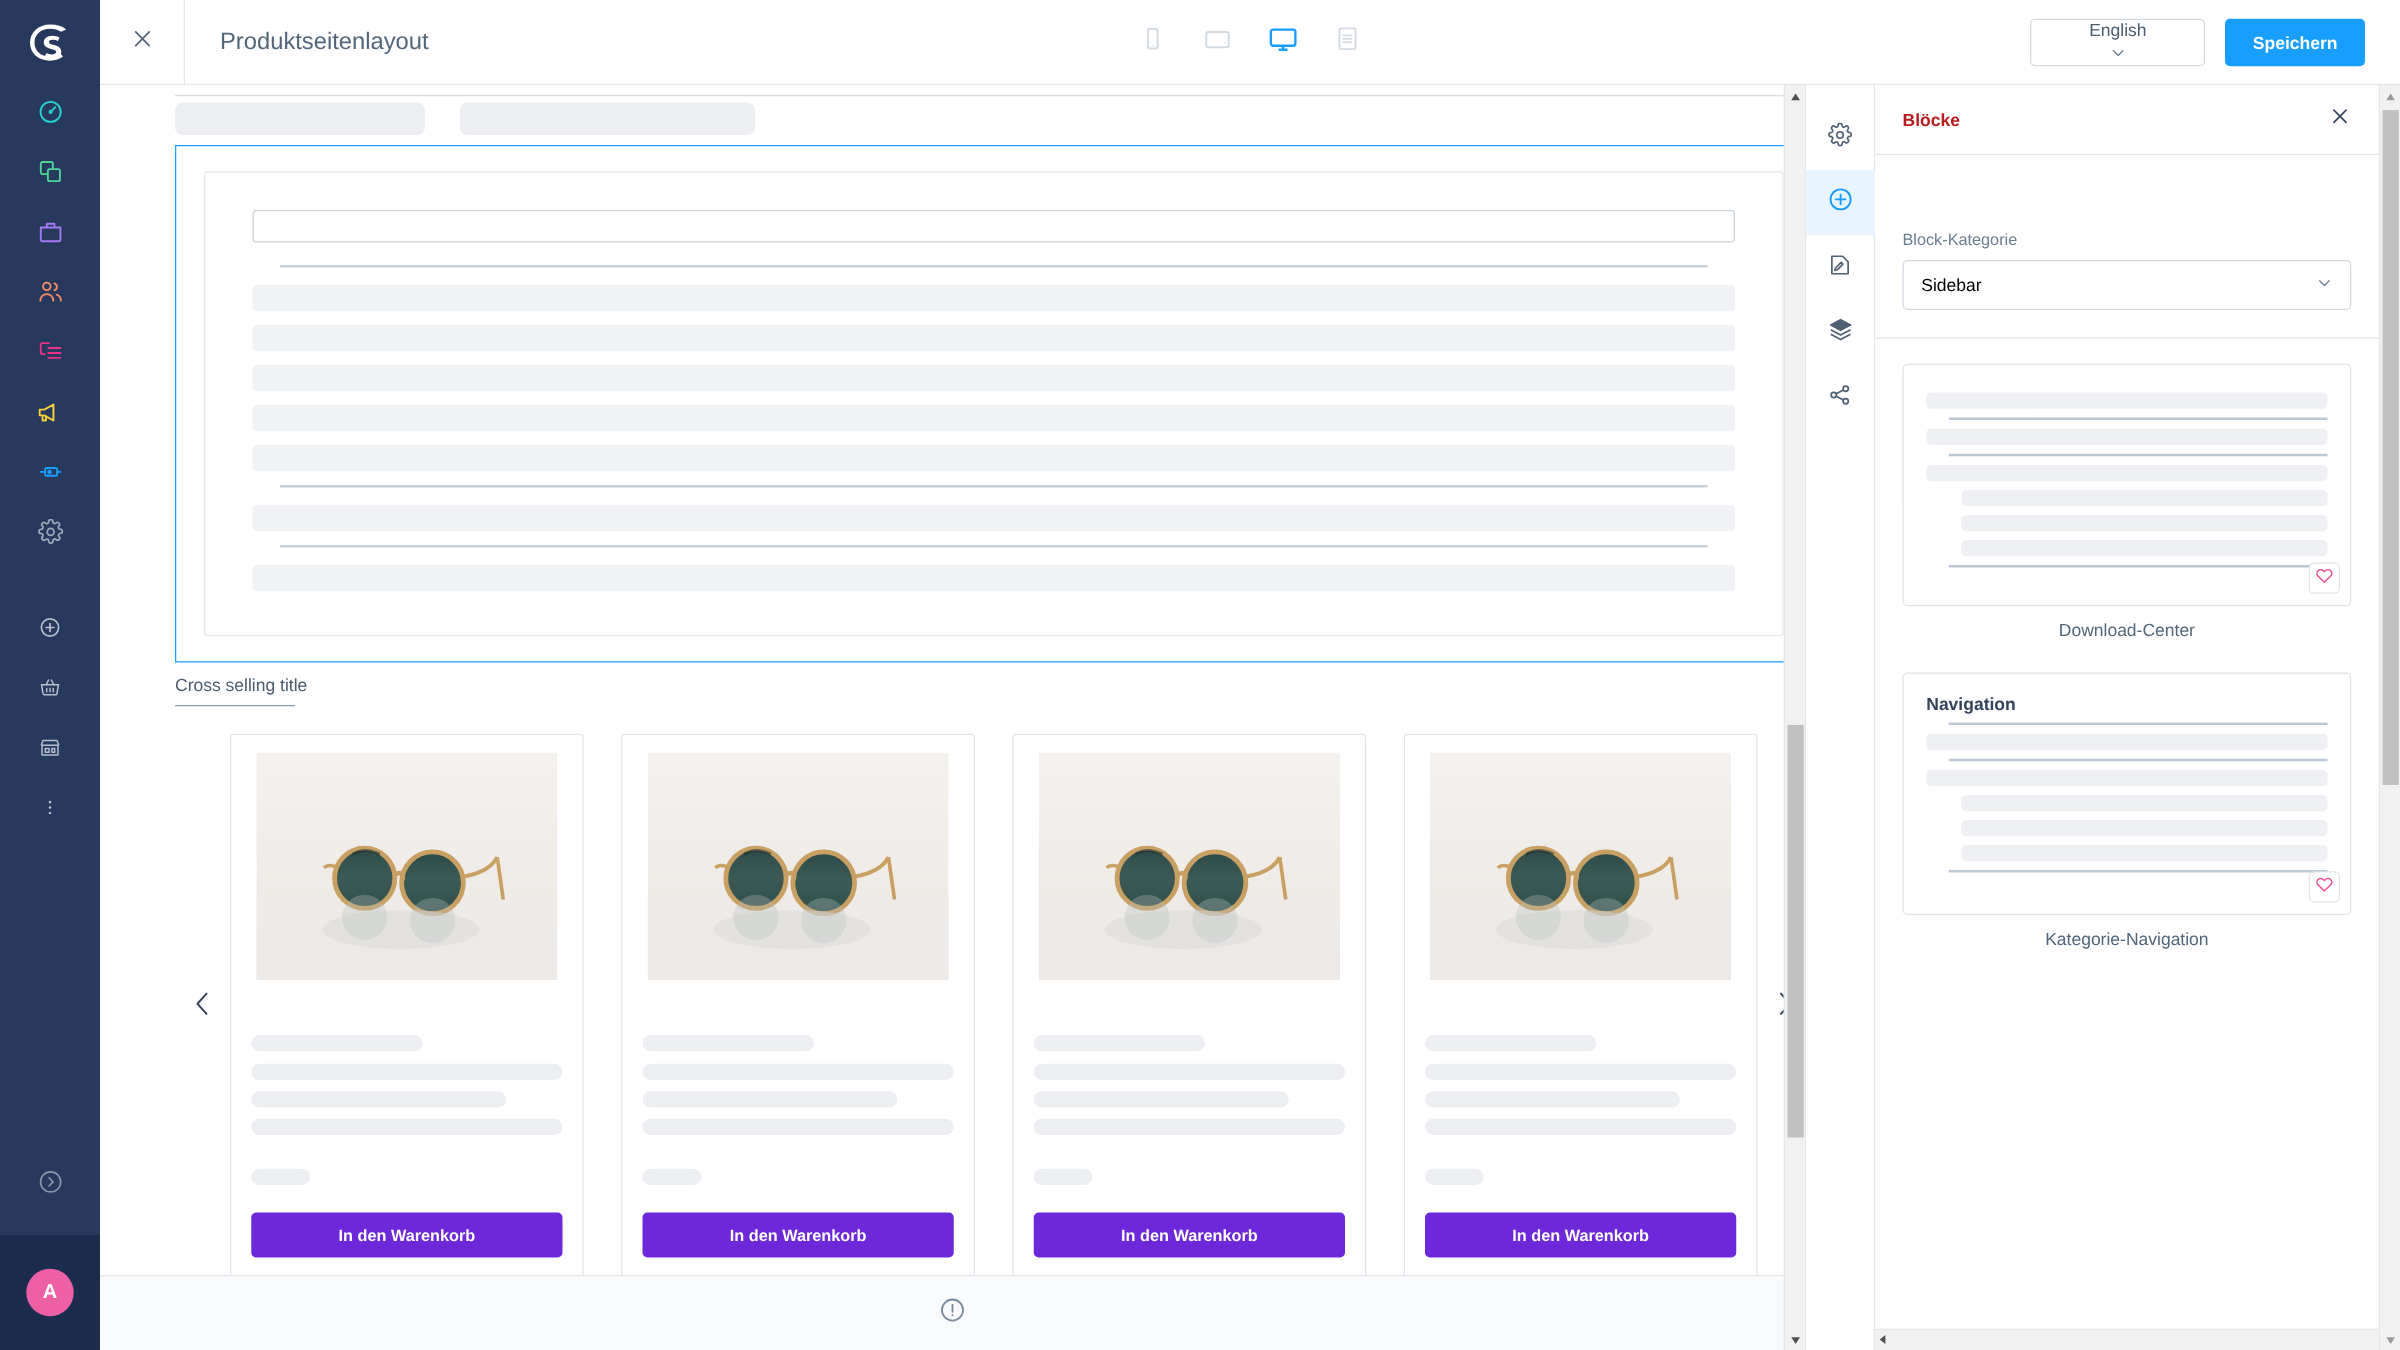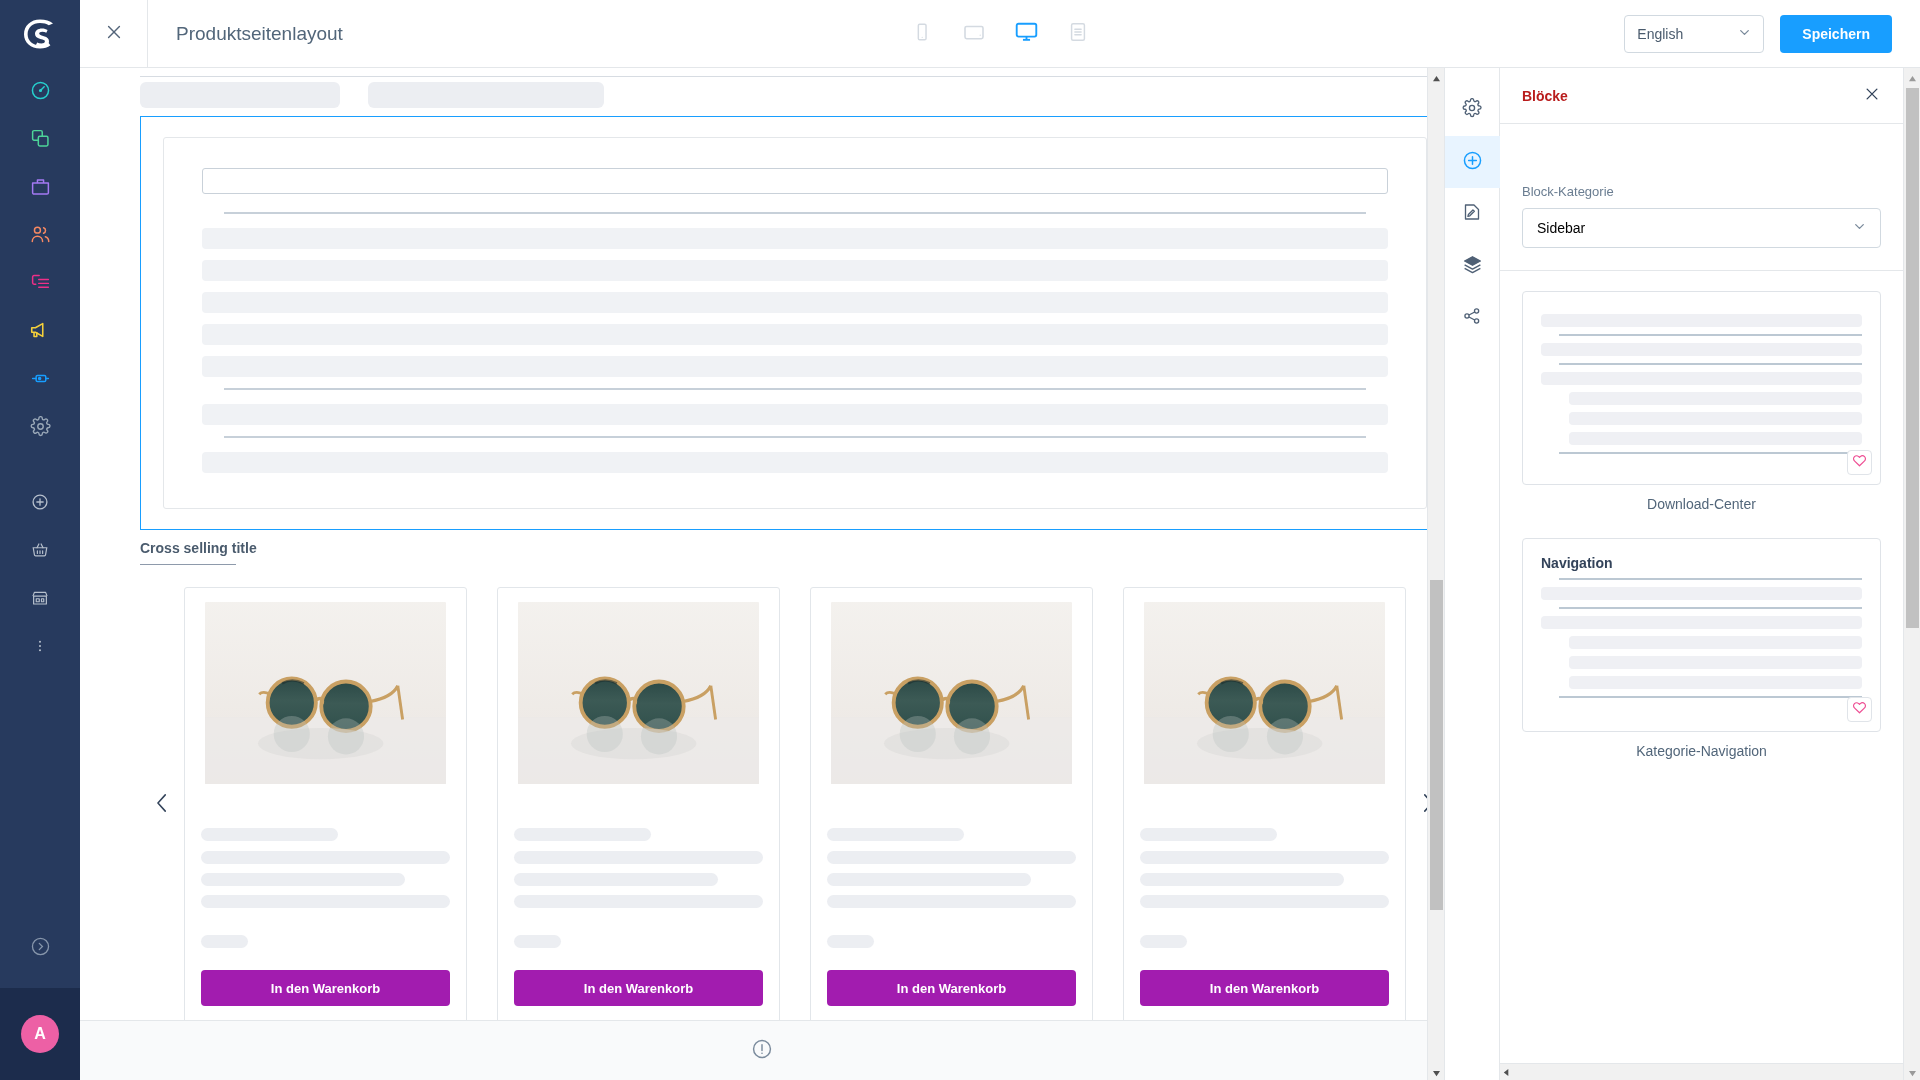--- a/index.html
+++ b/index.html
@@ -62,21 +62,21 @@
   .dev-ic {
     width: 34px; height: 34px; display: flex; align-items: center; justify-content: center;
     cursor: pointer;
   }
   .topbar-right {
     margin-left: auto; display: flex; align-items: center; gap: 16px; padding-right: 28px;
   }
   .lang-select {
     width: 140px; height: 38px; border: 1px solid #d1d9e0; border-radius: 4px;
     background: #fff; display: flex; align-items: center; padding: 0 12px;
-    font-size: 14px; color: #4a5b6d; justify-content: space-between; cursor: pointer;
+    font-size: 14px; color: #4a5b6d; justify-content: space-between; cursor: pointer; flex-direction: column;
   }
   .save-btn {
     height: 38px; padding: 0 22px; border-radius: 4px; background: #189eff; color: #fff;
     font-size: 14px; font-weight: 700; display: flex; align-items: center;
     cursor: pointer; border: none;
   }
 
   
   .body-split { flex: 1; display: flex; min-height: 0; }
 
@@ -109,21 +109,21 @@
     border: 1px solid #e4e7ea; border-radius: 3px; padding: 30px 38px 24px;
   }
   .sk-input {
     height: 26px; border: 1px solid #c9d1d9; border-radius: 3px; background: #fff;
     margin-bottom: 18px;
   }
   .sk-hr { height: 2px; background: #c7d0d9; margin: 0 22px 14px; }
   .sk-bar { height: 21px; border-radius: 4px; background: #f0f2f5; margin-bottom: 11px; }
 
   .cs-title {
-    margin-top: 10px; font-size: 14px; font-weight: 700; color: #4a5b6d;
+    margin-top: 10px; font-size: 14px; font-weight: 400; color: #4a5b6d;
     display: inline-block; padding-bottom: 8px;
   }
   .cs-underline { width: 96px; height: 1px; background: #8e9aab; }
 
   
   .carousel { display: flex; align-items: center; margin-top: 22px; gap: 0; }
   .car-arrow {
     width: 44px; display: flex; align-items: center; justify-content: center;
     cursor: pointer; flex-shrink: 0;
   }
@@ -133,21 +133,21 @@
     padding: 14px 16px 16px; display: flex; flex-direction: column;
   }
   .prod-img {
     height: 182px; margin: 0 4px 0; border-radius: 1px; overflow: hidden;
     display: flex; align-items: center; justify-content: center;
   }
   .prod-img svg { width: 100%; height: 100%; display: block; }
   .p-sk-pill { height: 13px; border-radius: 7px; background: #eceef2; }
   .p-gap-a { margin-top: 44px; }
   .prod-btn {
-    margin-top: 22px; height: 36px; border-radius: 4px; background: #a21caf;
+    margin-top: 22px; height: 36px; border-radius: 4px; background: #6d28d9;
     color: #fff; font-size: 13px; font-weight: 700;
     display: flex; align-items: center; justify-content: center; cursor: pointer;
   }
 
   
   .cv-scrollbar {
     position: absolute; right: 0; top: 0; bottom: 0; width: 17px;
     background: #f1f1f1; border-left: 1px solid #e4e7ea;
   }
   .cv-arrow-top, .cv-arrow-bot {

